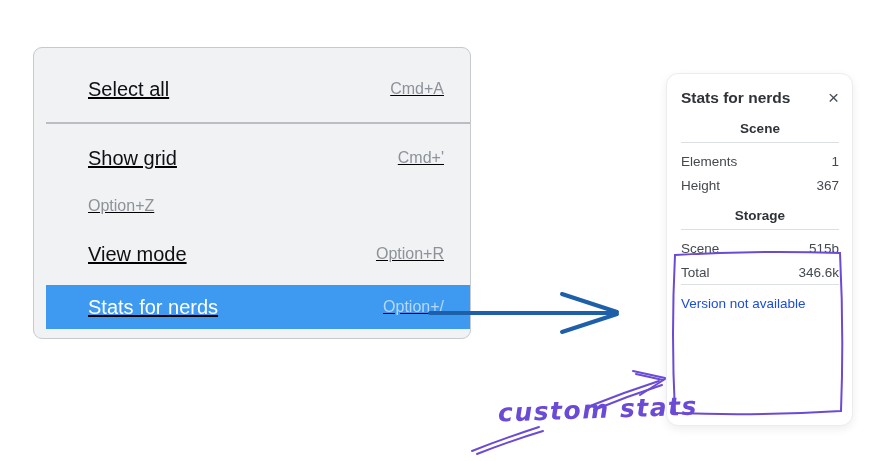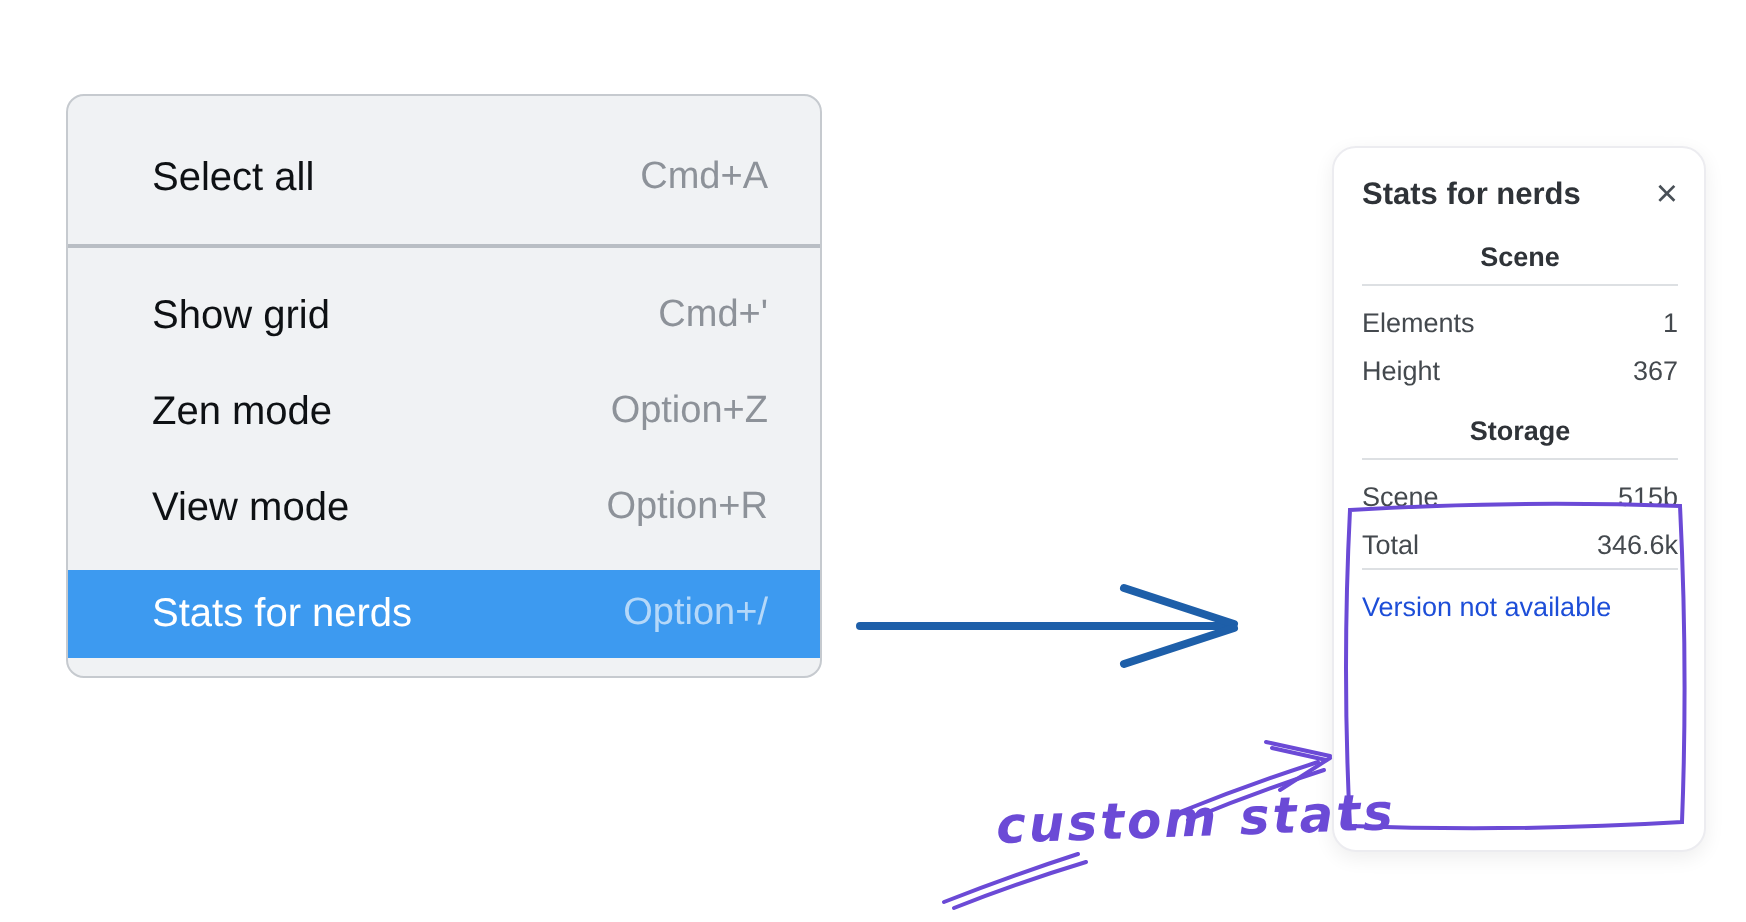--- a/index.html
+++ b/index.html
@@ -6,35 +6,36 @@
   html,body { width:873px; height:461px; }
   body {
     position:relative;
     background:#ffffff;
     font-family:"Liberation Sans", sans-serif;
     overflow:hidden;
   }
 
   
   .menu {
-    position:absolute; left:33px; top:47px; width:378px;
+    position:absolute; left:33px; top:47px; width:438px;
     background:#f0f2f4;
     border:1px solid #c6cacf;
     border-radius:9px;
-    padding:12px 0 9px 0;
+    padding:12px 0 9px 12px;
     overflow:hidden;
+    text-decoration:underline;
   }
   .menu-row {
     height:48px;
     display:flex; align-items:center; justify-content:space-between;
     padding:0 26px 0 42px;
     font-size:20px; color:#0e1114;
     cursor:default;
   }
-  .menu-row .shortcut { font-size:19px; color:#8d9299; }
+  .menu-row .shortcut { font-size:16px; color:#8d9299; }
   .menu-row.first { height:54px; padding-top:4px; }
   .menu-divider { height:2px; background:#b9bec4; margin:8px 0 10px 0; }
   .menu-row.selected {
     background:#3d9af0; color:#ffffff;
     height:44px; margin-top:7px;
   }
   .menu-row.selected .shortcut { color:#b5d8f9; }
 
   
   .stats-panel {
@@ -93,21 +94,20 @@
     <span class="shortcut">Cmd+A</span>
   </div>
 
   <div class="menu-divider"></div>
 
   <div class="menu-row">
     <span>Show grid</span>
     <span class="shortcut">Cmd+'</span>
   </div>
   <div class="menu-row">
-    <span>Zen mode</span>
     <span class="shortcut">Option+Z</span>
   </div>
   <div class="menu-row">
     <span>View mode</span>
     <span class="shortcut">Option+R</span>
   </div>
   <div class="menu-row selected">
     <span>Stats for nerds</span>
     <span class="shortcut">Option+/</span>
   </div>

